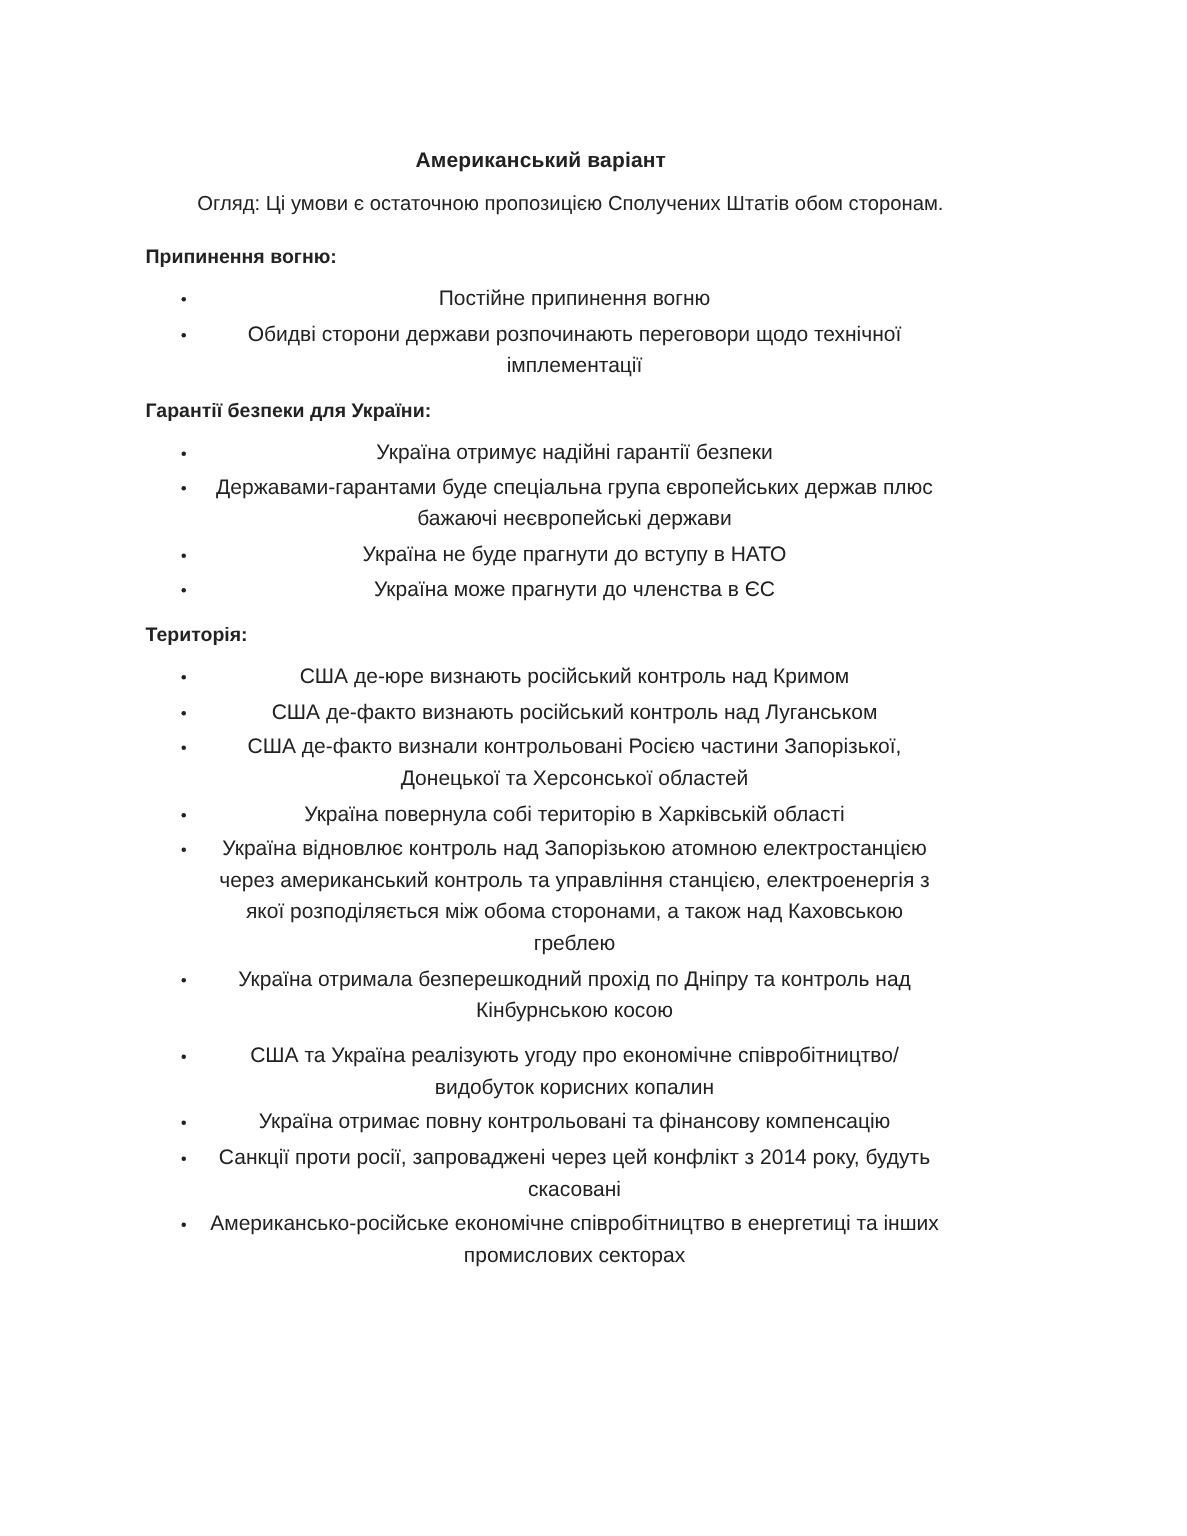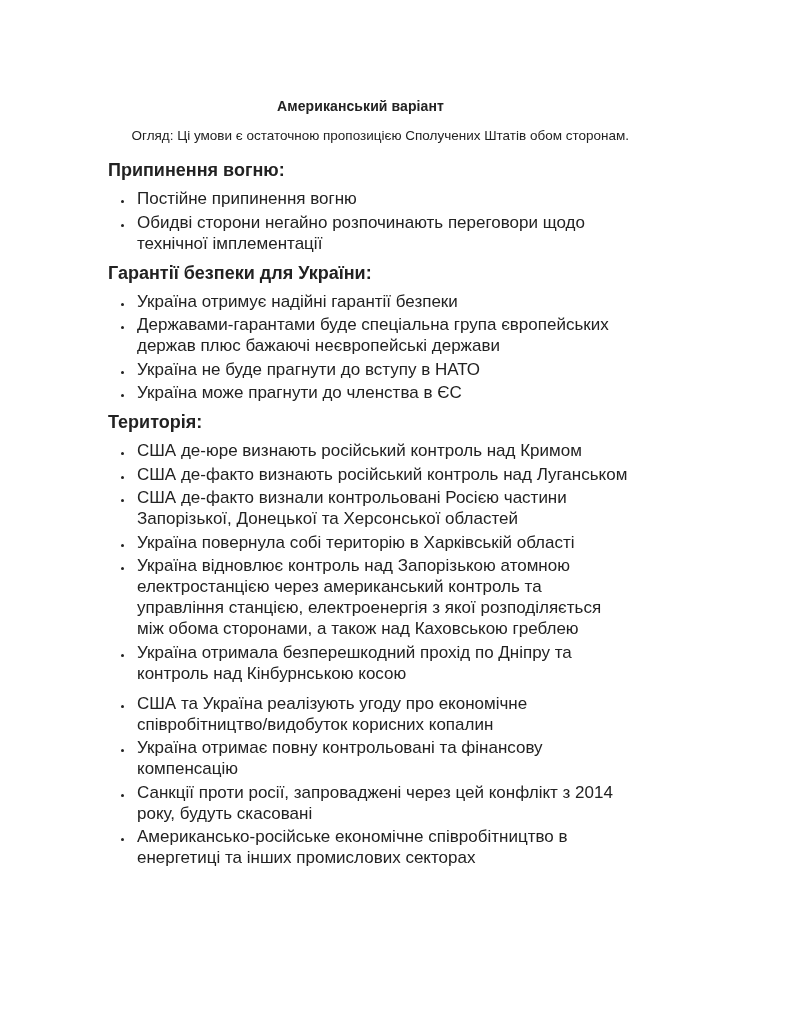--- a/index.html
+++ b/index.html
@@ -29,55 +29,56 @@
     margin: 0 0 8px 0;
     letter-spacing: 0.1px;
   }
   .overview {
     font-size: 13.5px;
     line-height: 21px;
     margin: 0 0 14px 0;
     text-align: right;
   }
   .section-heading {
-    font-size: 18px;
+    font-size: 13px;
     line-height: 21px;
     font-weight: 700;
-    margin: 0 0 7px 16px;
+    margin: 0 0 7px 5px;
   }
   .bullet-list {
     margin: 0 0 9px 0;
     padding: 0 0 0 42px;
     list-style: disc outside;
   }
   .bullet-list li {
-    font-size: 17px;
+    font-size: 14px;
     line-height: 21px;
     margin: 0 0 2.5px 0;
     padding-left: 3px;
     max-width: 566px;
+    text-align: center;
   }
   .bullet-list li::marker {
     font-size: 11px;
   }
 </style>
 </head>
 <body style="background: rgb(255, 255, 255); color: rgb(34, 34, 34);">
 
 <div class="page">
 
   <h1 class="doc-title">Американський варіант</h1>
 
   <p class="overview">Огляд: Ці умови є остаточною пропозицією Сполучених Штатів обом сторонам.</p>
 
   <section>
     <h2 class="section-heading">Припинення вогню:</h2>
     <ul class="bullet-list">
       <li>Постійне припинення вогню</li>
-      <li>Обидві сторони негайно розпочинають переговори щодо технічної імплементації</li>
+      <li>Обидві сторони держави розпочинають переговори щодо технічної імплементації</li>
     </ul>
   </section>
 
   <section>
     <h2 class="section-heading">Гарантії безпеки для України:</h2>
     <ul class="bullet-list">
       <li>Україна отримує надійні гарантії безпеки</li>
       <li>Державами-гарантами буде спеціальна група європейських держав плюс бажаючі неєвропейські держави</li>
       <li>Україна не буде прагнути до вступу в НАТО</li>
       <li>Україна може прагнути до членства в ЄС</li>

